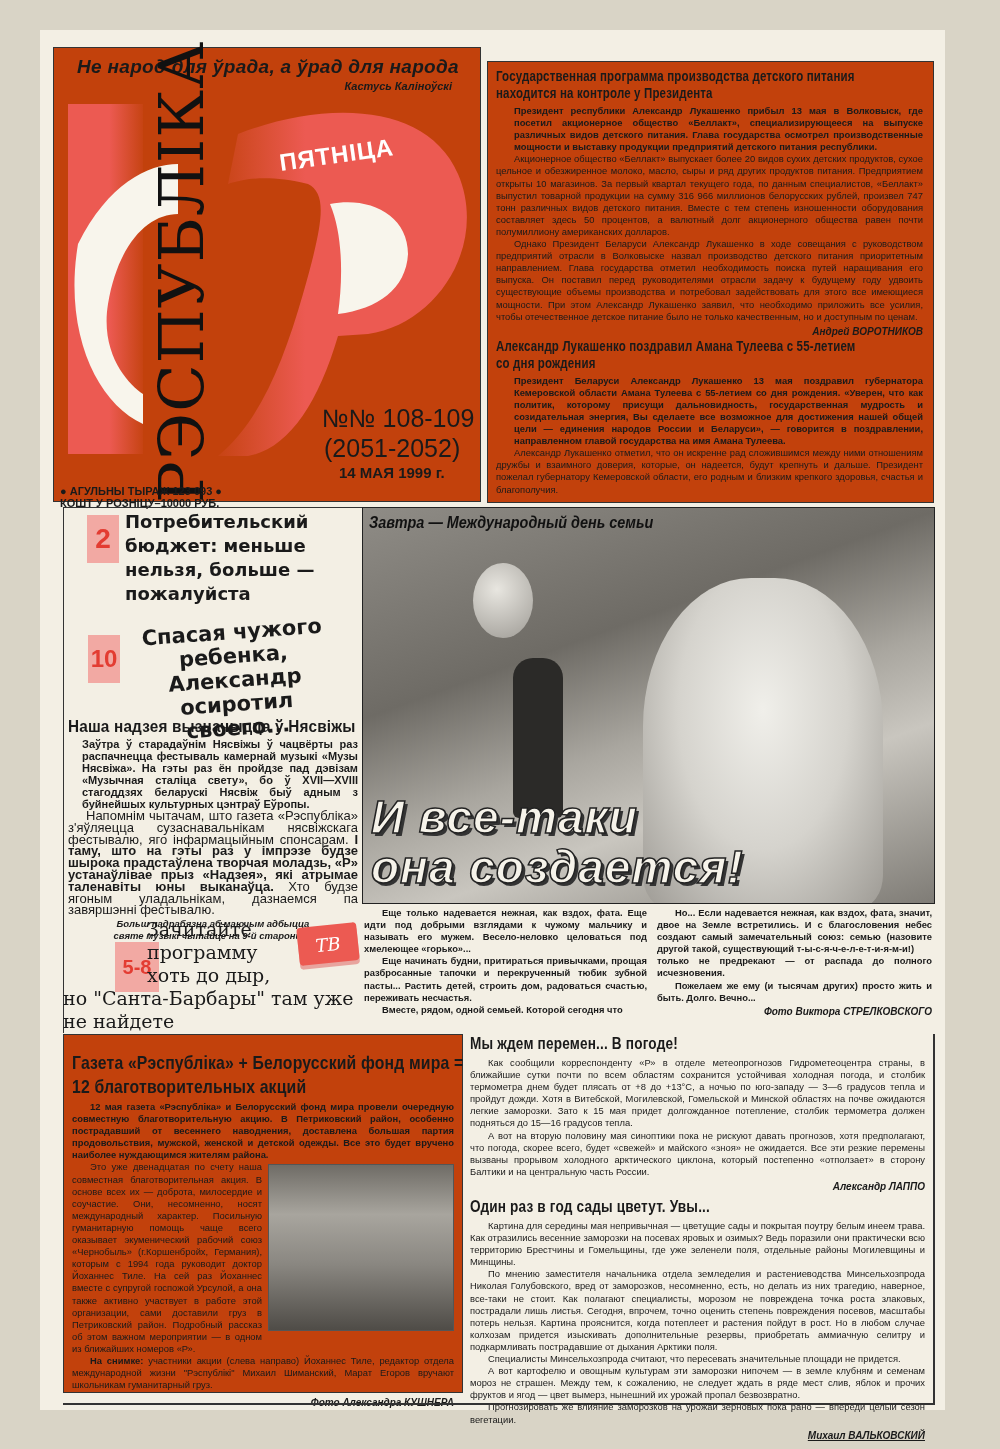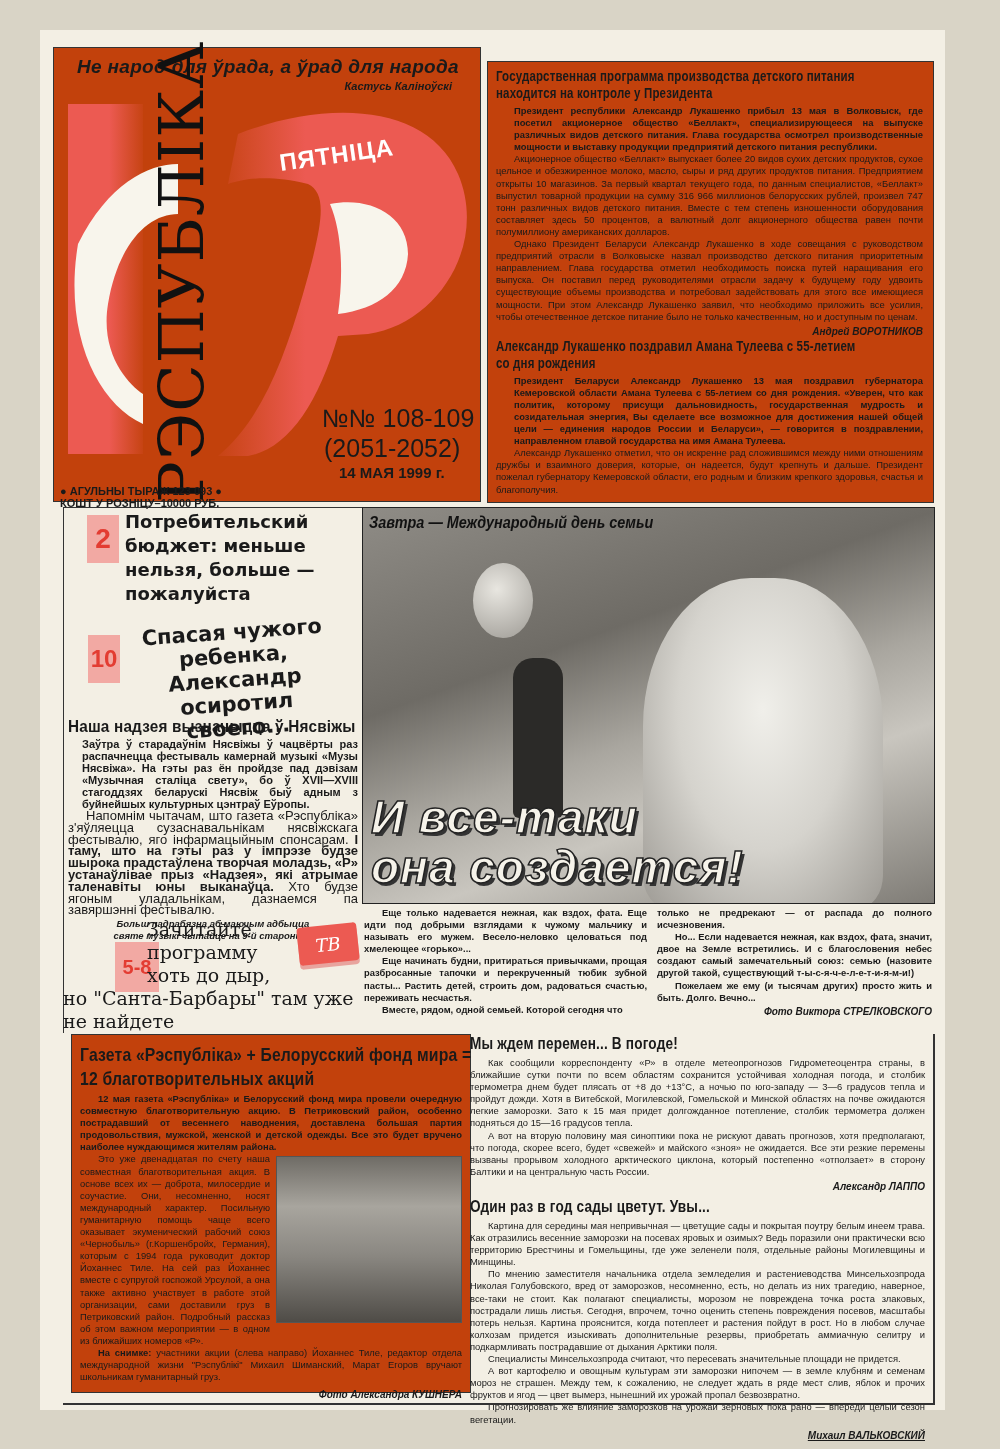--- a/index.html
+++ b/index.html
@@ -105,27 +105,27 @@
     <div class="abs" style="left:8px;top:282px;font-size:46px;font-style:italic;font-weight:bold;color:#f6f3ea;-webkit-text-stroke:1.5px #222;text-shadow:3px 3px 0 #333;letter-spacing:1px;">И все-таки</div>
     <div class="abs" style="left:8px;top:332px;font-size:46px;font-style:italic;font-weight:bold;color:#f6f3ea;-webkit-text-stroke:1.5px #222;text-shadow:3px 3px 0 #333;letter-spacing:1px;">она создается!</div>
   </div>
 
   <div class="abs" style="left:324px;top:877px;width:283px;">
     <p class="body lead indent">Еще только надевается нежная, как вздох, фата. Еще идти под добрыми взглядами к чужому мальчику и называть его мужем. Весело-неловко целоваться под хмелеющее «горько»...</p>
     <p class="body lead indent">Еще начинать будни, притираться привычками, прощая разбросанные тапочки и перекрученный тюбик зубной пасты... Растить детей, строить дом, радоваться счастью, переживать несчастья.</p>
     <p class="body lead indent">Вместе, рядом, одной семьей. Которой сегодня что</p>
   </div>
   <div class="abs" style="left:617px;top:877px;width:275px;">
+    <p class="body lead indent">Но... Если надевается нежная, как вздох, фата, значит, двое на Земле встретились. И с благословения небес создают самый замечательный союз: семью (назовите другой такой, существующий т-ы-с-я-ч-е-л-е-т-и-я-м-и!)</p>
     <p class="body lead">только не предрекают — от распада до полного исчезновения.</p>
-    <p class="body lead indent">Но... Если надевается нежная, как вздох, фата, значит, двое на Земле встретились. И с благословения небес создают самый замечательный союз: семью (назовите другой такой, существующий т-ы-с-я-ч-е-л-е-т-и-я-м-и!)</p>
     <p class="body lead indent">Пожелаем же ему (и тысячам других) просто жить и быть. Долго. Вечно...</p>
     <p class="sign" style="margin-top:2px;">Фото Виктора СТРЕЛКОВСКОГО</p>
   </div>
 
-  <div class="box" style="left:23px;top:1004px;width:400px;height:359px;padding:8px 8px 0 8px;margin-left:8px;">
+  <div class="box" style="left:23px;top:1004px;width:400px;height:359px;padding:16px 8px 0 8px;">
     <div class="headline" style="font-size:19px;line-height:24px;transform:scaleX(0.83);">Газета «Рэспубліка» + Белорусский фонд мира =</div>
     <div class="headline" style="font-size:19px;line-height:24px;transform:scaleX(0.83);">12 благотворительных акций</div>
     <p class="body lead indent" style="margin-top:2px;">12 мая газета «Рэспубліка» и Белорусский фонд мира провели очередную совместную благотворительную акцию. В Петриковский район, особенно пострадавший от весеннего наводнения, доставлена большая партия продовольствия, мужской, женской и детской одежды. Все это будет вручено наиболее нуждающимся жителям района.</p>
     <div style="display:flex;gap:6px;">
       <p class="body indent" style="width:190px;flex:none;">Это уже двенадцатая по счету наша совместная благотворительная акция. В основе всех их — доброта, милосердие и соучастие. Они, несомненно, носят международный характер. Посильную гуманитарную помощь чаще всего оказывает экуменический рабочий союз «Чернобыль» (г.Коршенбройх, Германия), которым с 1994 года руководит доктор Йоханнес Тиле. На сей раз Йоханнес вместе с супругой госпожой Урсулой, а она также активно участвует в работе этой организации, сами доставили груз в Петриковский район. Подробный рассказ об этом важном мероприятии — в одном из ближайших номеров «Р».</p>
       <div class="photo" style="width:185px;height:165px;margin-top:3px;background:linear-gradient(180deg,#6f6c66 0%,#a8a59e 30%,#8a8781 60%,#4f4c47 100%);border:1px solid #555;"></div>
     </div>
     <p class="body indent">
       <b>На снимке:</b><span> участники акции (слева направо) Йоханнес Тиле, редактор отдела международной жизни "Рэспублікі" Михаил Шиманский, Марат Егоров вручают школьникам гуманитарный груз.</span>
     </p>

